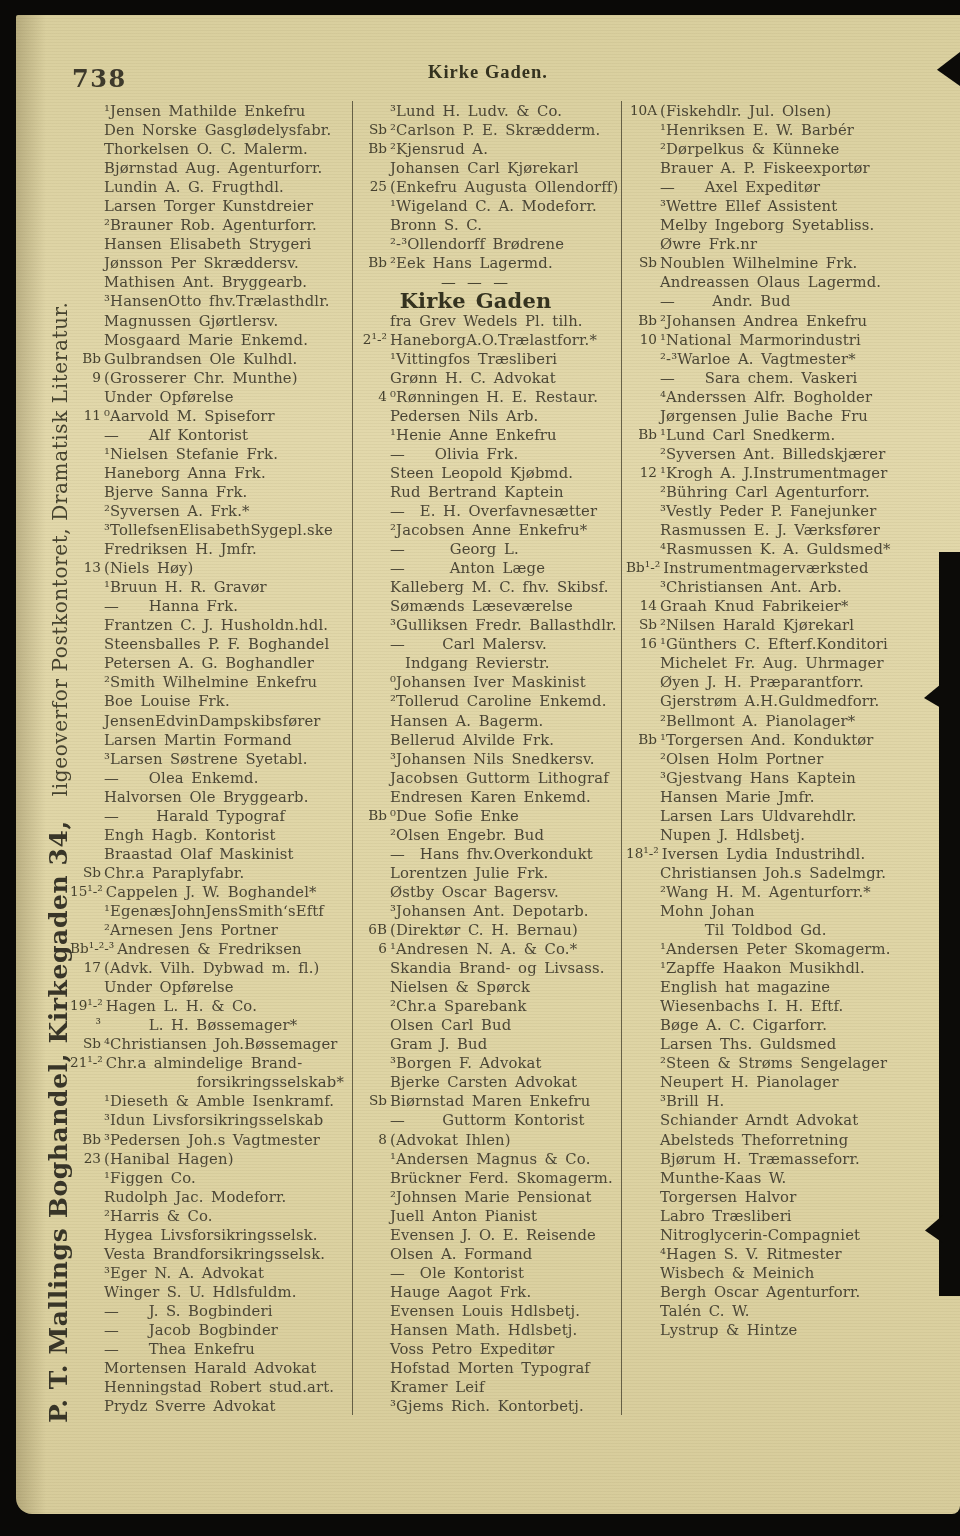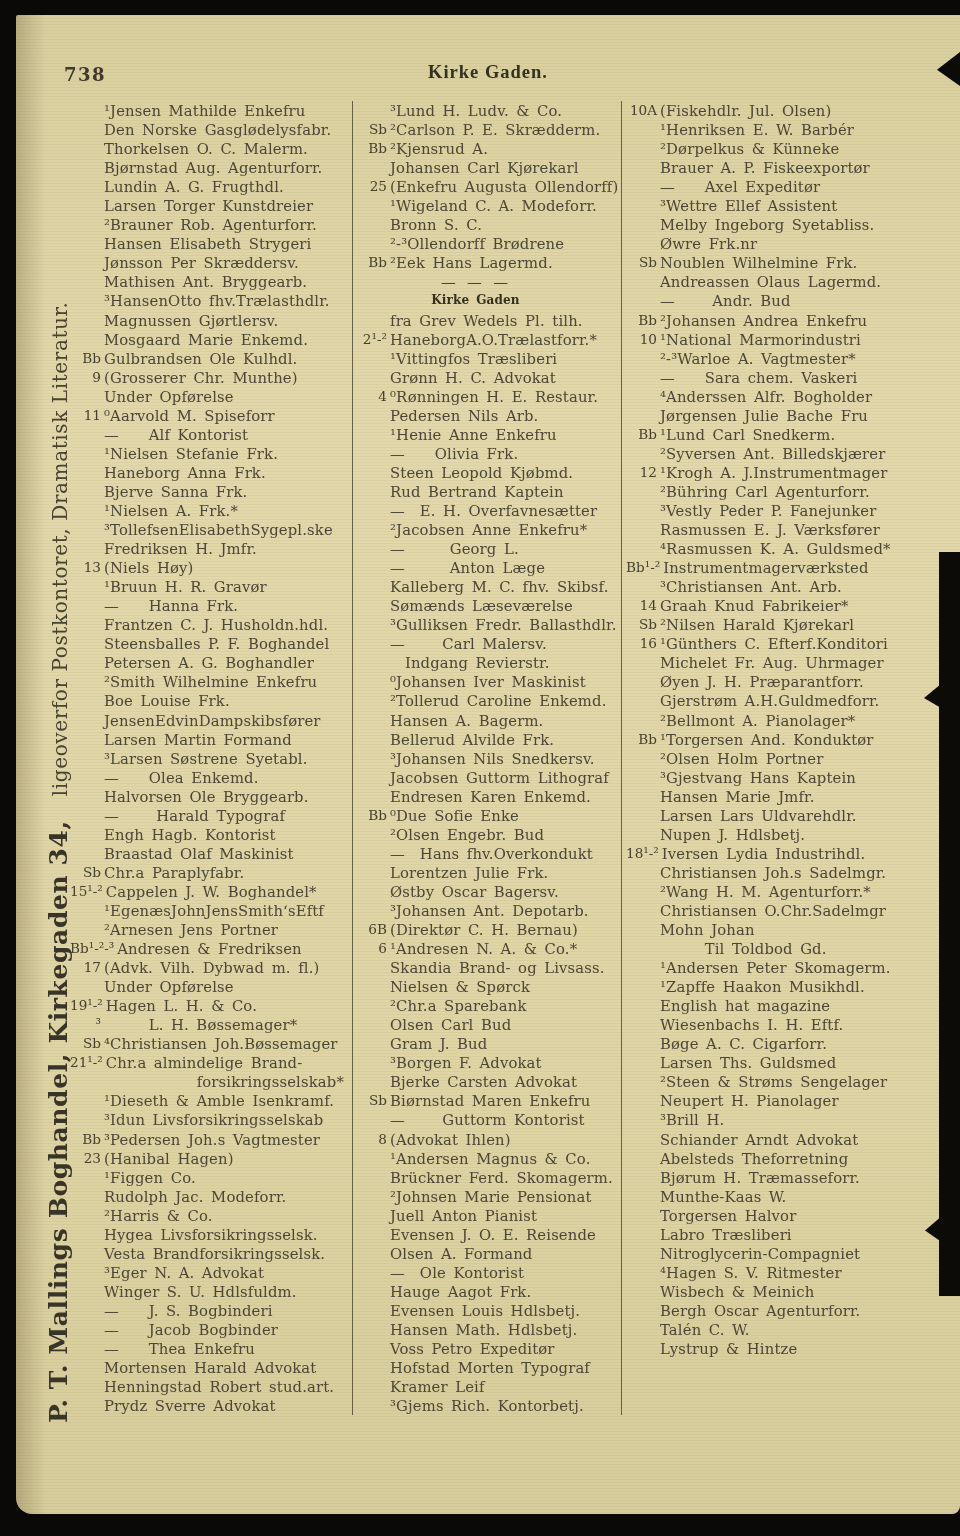--- a/index.html
+++ b/index.html
@@ -13,22 +13,22 @@
   .paper{
     position:absolute;left:16px;top:15px;width:944px;height:1499px;
     background:
       linear-gradient(90deg, rgba(72,58,22,.24), rgba(72,58,22,0) 30px),
       repeating-linear-gradient(180deg, rgba(95,80,38,.055) 0 1px, rgba(0,0,0,0) 1px 3px),
       linear-gradient(180deg,#d9cf9e,#e2d8ab 28%,#ded4a4 72%,#d7cc9b);
     border-radius:2px 0 8px 16px;
     color:#4b4636;
   }
   .pageno{
-    position:absolute;left:48px;top:49px;
-    font-weight:700;font-size:18px;letter-spacing:1.5px;color:#3e3a2c;
+    position:absolute;left:56px;top:49px;
+    font-weight:700;font-size:24px;letter-spacing:1.5px;color:#3e3a2c;
   }
   .title{
     position:absolute;left:0;right:0;top:47px;text-align:center;
     font-weight:700;font-size:18.5px;letter-spacing:1px;color:#34321f;font-family:Liberation Serif, serif;
   }
   .cols{
     position:absolute;left:54px;top:86px;right:24px;
     display:flex;align-items:flex-start;
   }
   .col{min-height:10px;}
@@ -36,21 +36,21 @@
   .col1{width:265px;border-right:1px solid rgba(72,67,48,.8);padding-left:3px;}
   .col2{flex:1;padding-left:4px;}
   .line{display:flex;height:19.05px;line-height:19.05px;white-space:nowrap;}
   .gut{
     flex:0 0 auto;min-width:31px;text-align:right;padding-right:3px;
     font-size:13.6px;color:#45412f;
   }
   .txt{
     flex:1 1 auto;font-size:14.8px;word-spacing:2.6px;letter-spacing:.15px;
   }
-  .l-header .txt{text-align:center;font-weight:700;font-size:12px;color:#34321f;padding-right:26px;}
+  .l-header .txt{text-align:center;font-weight:700;font-size:21px;color:#34321f;padding-right:26px;}
   .l-divider .txt{text-align:center;letter-spacing:2px;padding-right:26px;color:#45412f;}
   .c-r .txt{text-align:right;padding-right:8px;}
   
   .sidebar{
     position:absolute;left:28px;top:1408px;
     transform-origin:0 0;transform:rotate(-90deg);
     white-space:nowrap;
   }
   .sidebar .sb-bold{font-weight:700;font-size:25px;letter-spacing:.6px;color:#383528;}
   .sidebar .sb-reg{font-size:20px;letter-spacing:.6px;color:#46432f;margin-left:24px;}
@@ -149,21 +149,21 @@
         <div class="line">
           <span class="gut"></span>
           <span class="txt">Haneborg Anna Frk.</span>
         </div>
         <div class="line">
           <span class="gut"></span>
           <span class="txt">Bjerve Sanna Frk.</span>
         </div>
         <div class="line">
           <span class="gut"></span>
-          <span class="txt">¹Nielsen A. Frk.*</span>
+          <span class="txt">²Syversen A. Frk.*</span>
         </div>
         <div class="line">
           <span class="gut"></span>
           <span class="txt">³TollefsenElisabethSygepl.ske</span>
         </div>
         <div class="line">
           <span class="gut"></span>
           <span class="txt">Fredriksen H. Jmfr.</span>
         </div>
         <div class="line">
@@ -784,24 +784,20 @@
           <span class="gut">18¹-²</span>
           <span class="txt">Iversen Lydia Industrihdl.</span>
         </div>
         <div class="line">
           <span class="gut"></span>
           <span class="txt">Christiansen Joh.s Sadelmgr.</span>
         </div>
         <div class="line">
           <span class="gut"></span>
           <span class="txt">²Wang H. M. Agenturforr.*</span>
-        </div>
-        <div class="line">
-          <span class="gut"></span>
-          <span class="txt">Christiansen O.Chr.Sadelmgr</span>
         </div>
         <div class="line">
           <span class="gut"></span>
           <span class="txt">Mohn Johan</span>
         </div>
         <div class="line">
           <span class="gut"></span>
           <span class="txt">&nbsp;&nbsp;&nbsp;&nbsp;&nbsp;&nbsp;Til Toldbod Gd.</span>
         </div>
         <div class="line">

